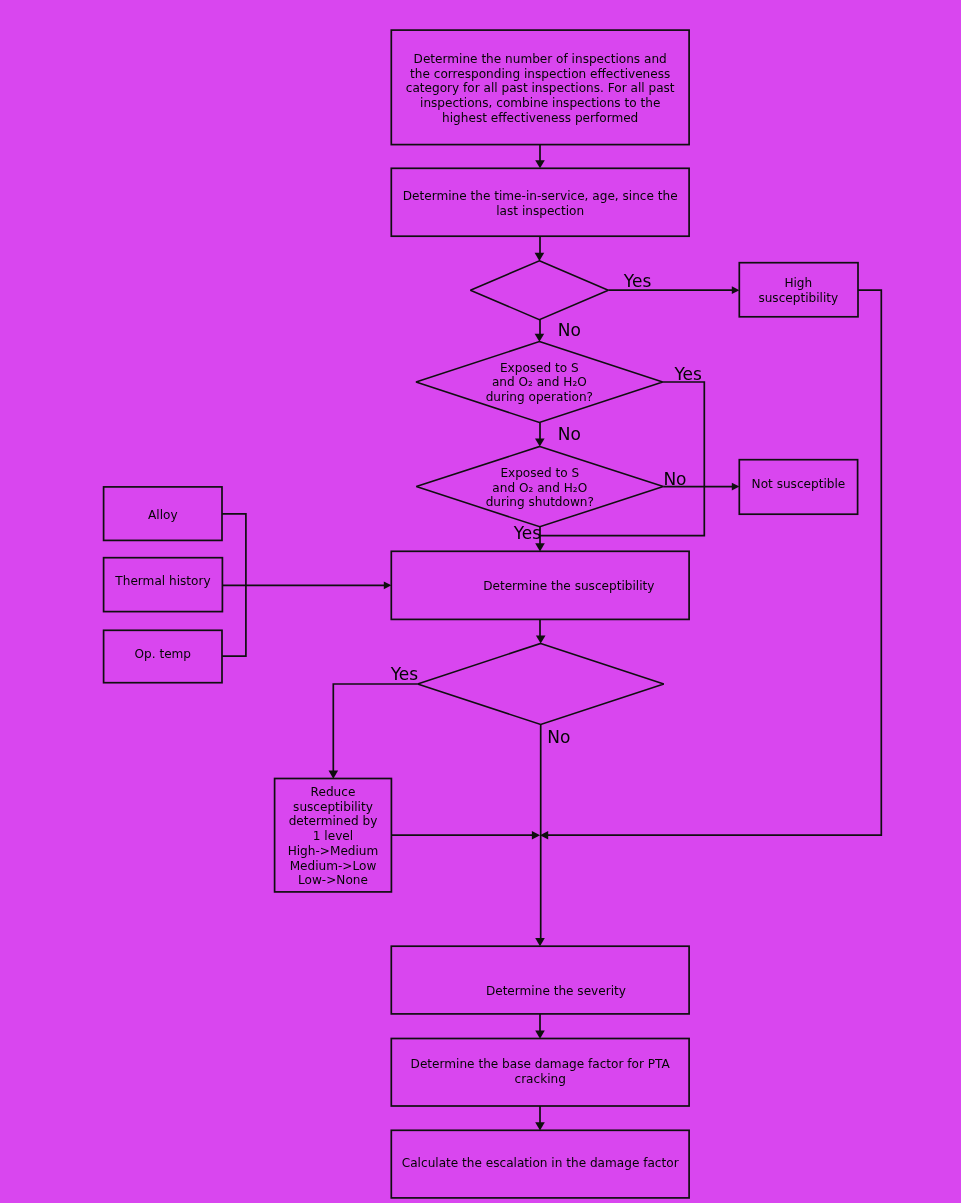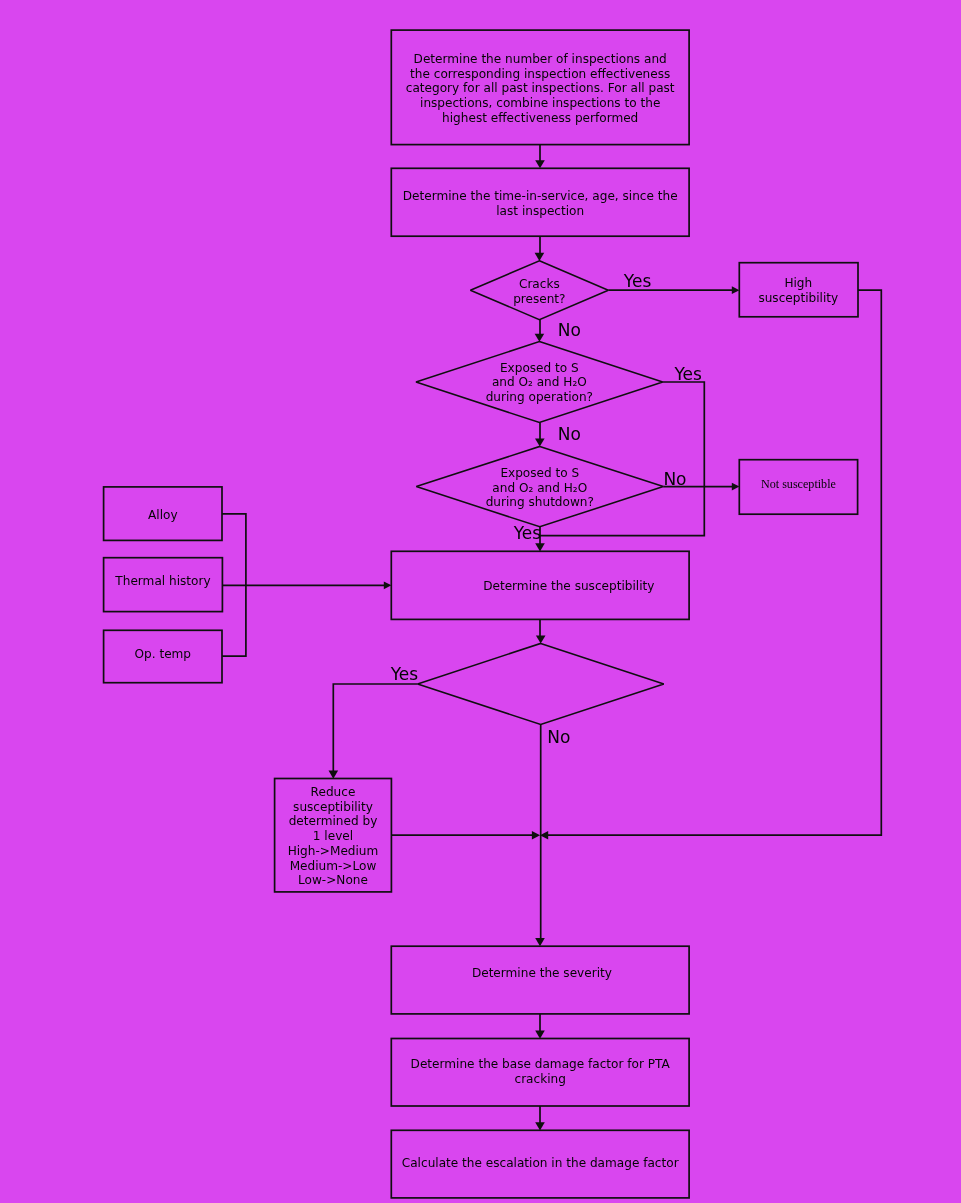--- a/index.html
+++ b/index.html
@@ -100,43 +100,41 @@
   </g>
 </svg>
 
 <div class="node" style="left:391.3px;top:30.1px;width:297.8px;height:114.5px;"><span>Determine the number of inspections and
 the corresponding inspection effectiveness
 category for all past inspections. For all past
 inspections, combine inspections to the
 highest effectiveness performed</span></div>
 <div class="node" style="left:391.3px;top:168.3px;width:297.8px;height:67.9px;"><span>Determine the time-in-service, age, since the
 last inspection</span></div>
-<div class="node" style="left:470.4px;top:260.8px;width:137.9px;height:58.8px;"><span>Cracks
-present?</span></div>
 <div class="node" style="left:416px;top:340.8px;width:246.7px;height:80.9px;"><span>Exposed to S
 and O₂ and H₂O
 during operation?</span></div>
 <div class="node" style="left:416.3px;top:446.4px;width:247px;height:80.4px;"><span>Exposed to S
 and O₂ and H₂O
 during shutdown?</span></div>
 <div class="node" style="left:739.3px;top:262.7px;width:118px;height:54.1px;border-radius:6px;"><span>High
 susceptibility</span></div>
-<div class="node" style="left:739.3px;top:459.7px;width:118.3px;height:47px;font-family:Liberation Serif, serif;"><span>Not susceptible</span></div>
+<div class="node" style="left:739.3px;top:459.7px;width:118.3px;height:47px;"><span>Not susceptible</span></div>
 <div class="node" style="left:103.6px;top:486.9px;width:118.4px;height:53.5px;"><span>Alloy</span></div>
 <div class="node" style="left:103.6px;top:553px;width:118.8px;height:53.9px;"><span>Thermal history</span></div>
 <div class="node" style="left:103.6px;top:630.3px;width:118.4px;height:46px;"><span>Op. temp</span></div>
 <div class="node" style="left:391.3px;top:551.3px;width:355px;height:68.1px;"><span>Determine the susceptibility</span></div>
 <div class="node" style="left:274.6px;top:778.5px;width:116.8px;height:113.4px;"><span>Reduce
 susceptibility
 determined by
 1 level
 High-&gt;Medium
 Medium-&gt;Low
 Low-&gt;None</span></div>
-<div class="node" style="left:393px;top:946.2px;width:297.8px;height:51px;"><span>Determine the severity</span></div>
+<div class="node" style="left:407px;top:946.2px;width:297.8px;height:51px;align-items:flex-end;"><span>Determine the severity</span></div>
 <div class="node" style="left:391.3px;top:1038.5px;width:297.8px;height:64px;"><span>Determine the base damage factor for PTA
 cracking</span></div>
 <div class="node" style="left:391.3px;top:1130.3px;width:297.8px;height:64px;"><span>Calculate the escalation in the damage factor</span></div>
 
 <div class="elabel" style="left:623.8px;top:274.1px;">Yes</div>
 <div class="elabel" style="left:557.8px;top:323.2px;">No</div>
 <div class="elabel" style="left:674.4px;top:366.9px;">Yes</div>
 <div class="elabel" style="left:557.8px;top:426.8px;">No</div>
 <div class="elabel" style="left:663.4px;top:471.9px;">No</div>
 <div class="elabel" style="left:513.7px;top:526.3px;">Yes</div>

